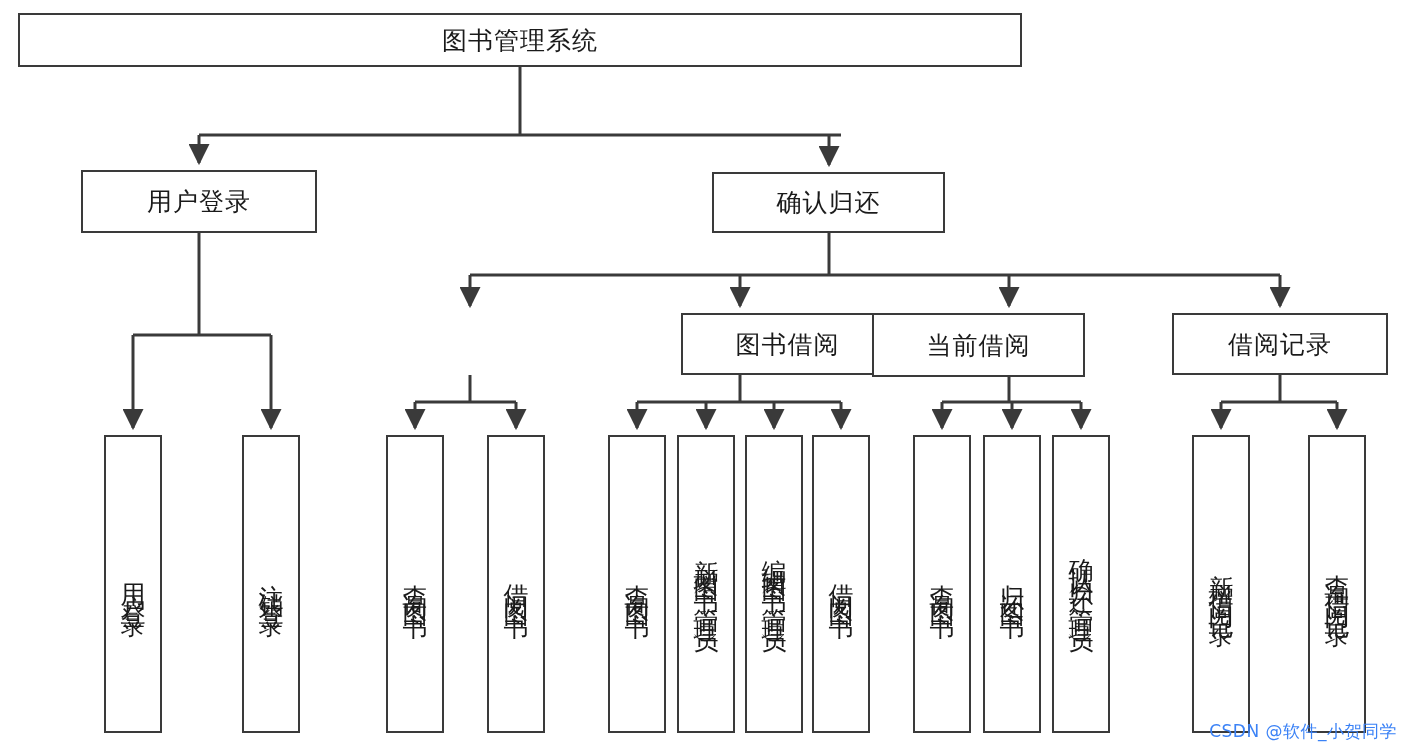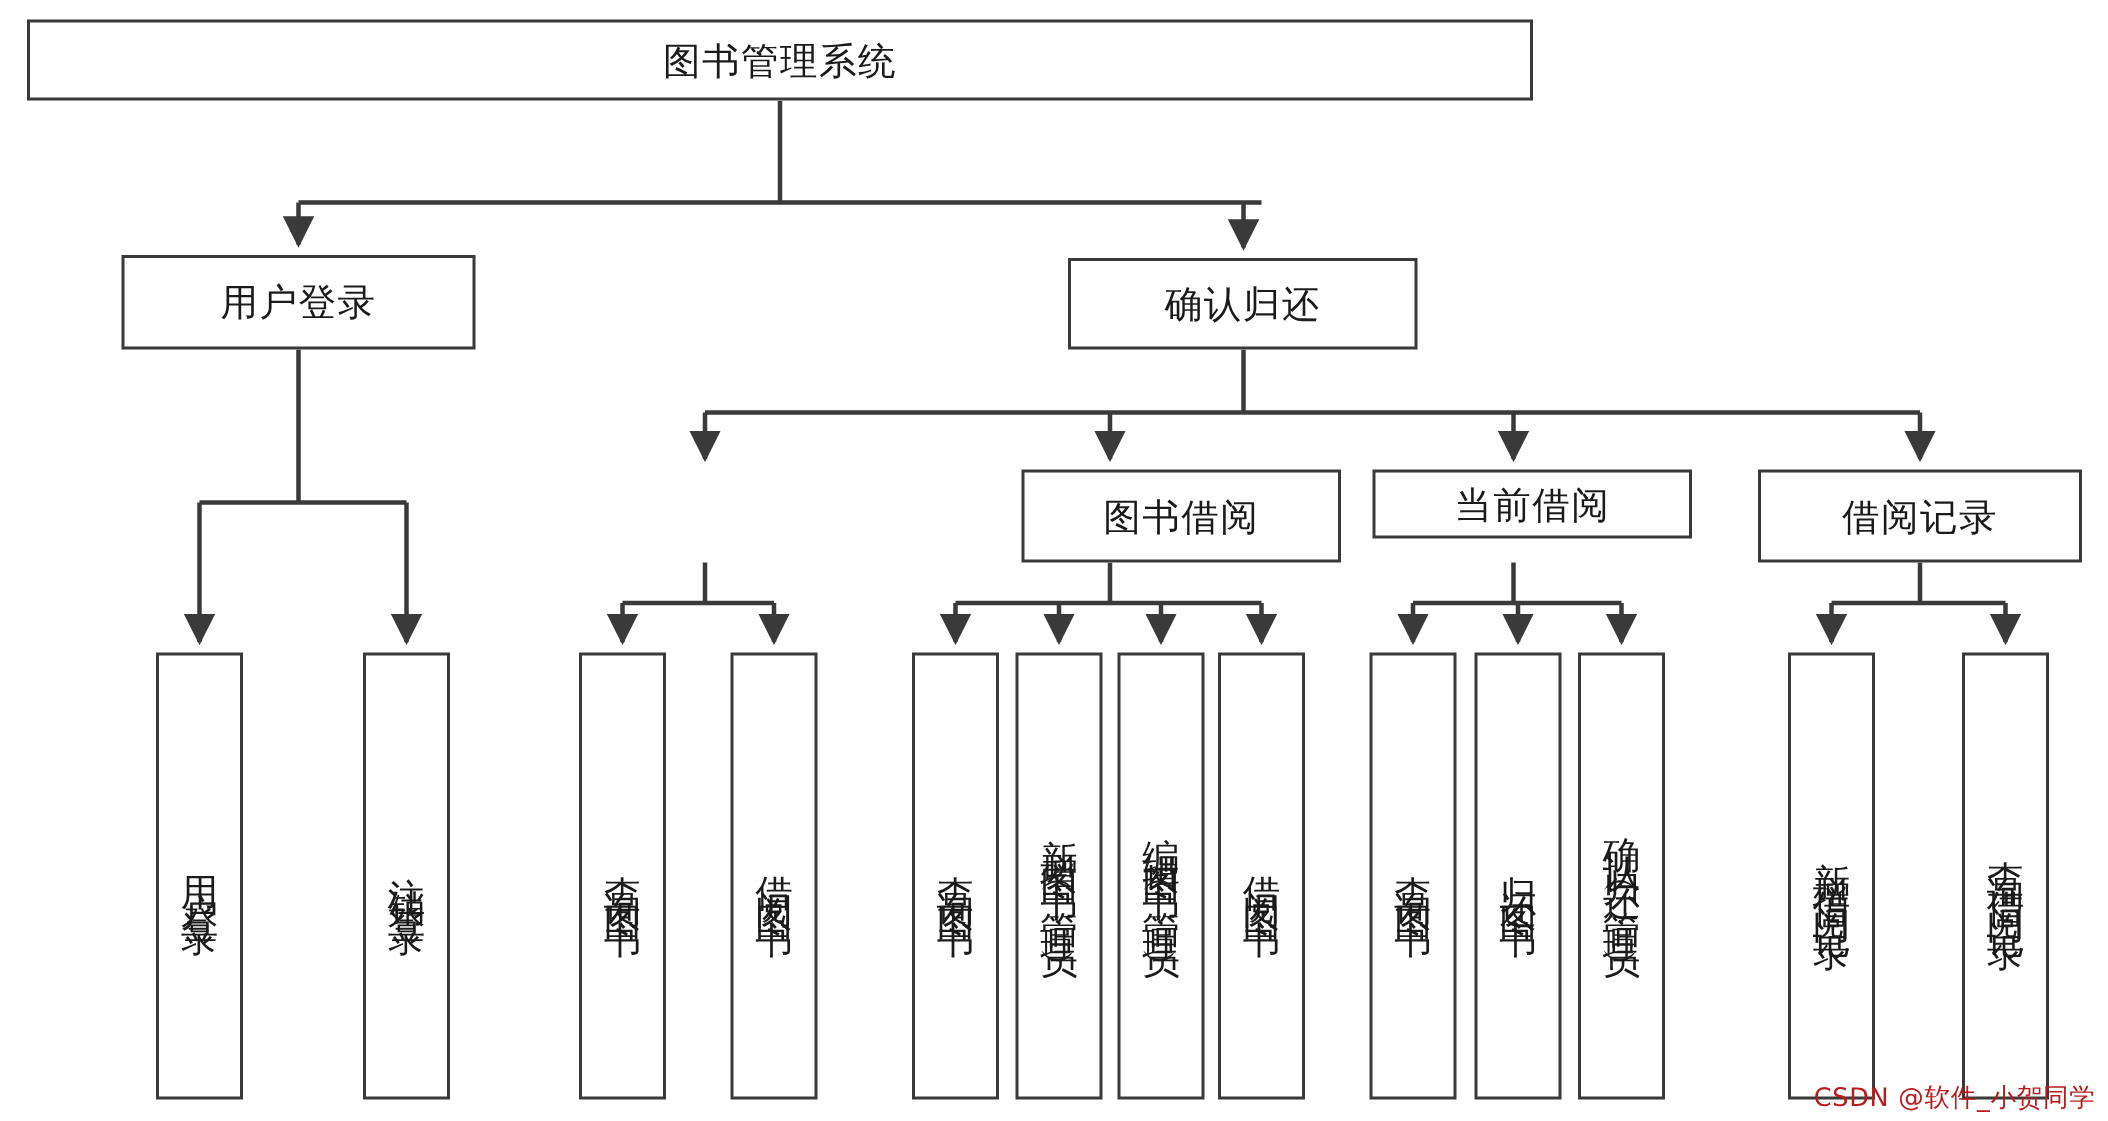--- a/index.html
+++ b/index.html
@@ -53,21 +53,21 @@
   .node.vert .vlabel {
     writing-mode: vertical-rl;
     text-orientation: upright;
     white-space: nowrap;
   }
   .watermark {
     position: absolute;
     right: 8px;
     bottom: 4px;
     font-size: 17px;
-    color: #b91c1c;
+    color: #3b82f6;
     letter-spacing: 0.5px;
     white-space: nowrap;
   }
 </style>
 </head>
 <body>
 
 <div id="canvas">
 
   <svg id="edges" viewBox="0 0 1405 747" xmlns="http://www.w3.org/2000/svg">
@@ -127,21 +127,21 @@
   <div class="node horiz" style="left: 81px; top: 170px; width: 236px; height: 63px;">
     <span>用户登录</span>
   </div>
   <div class="node horiz" style="left: 712px; top: 172px; width: 233px; height: 61px;">
     <span>确认归还</span>
   </div>
 
   <div class="node horiz" style="left: 634px; top: 313px; width: 213px; height: 62px; margin-left: 47px;">
     <span>图书借阅</span>
   </div>
-  <div class="node horiz" style="left: 915px; top: 313px; width: 213px; height: 46px;">
+  <div class="node horiz" style="left: 872px; top: 313px; width: 213px; height: 64px;">
     <span>当前借阅</span>
   </div>
   <div class="node horiz" style="left: 1172px; top: 313px; width: 216px; height: 62px;">
     <span>借阅记录</span>
   </div>
 
   <div class="node vert" style="left: 104px; top: 435px; width: 58px; height: 298px;">
     <span class="vlabel" style="font-size: 25px; letter-spacing: 10px;">用户登录</span>
   </div>
   <div class="node vert" style="left: 242px; top: 435px; width: 58px; height: 298px;">

